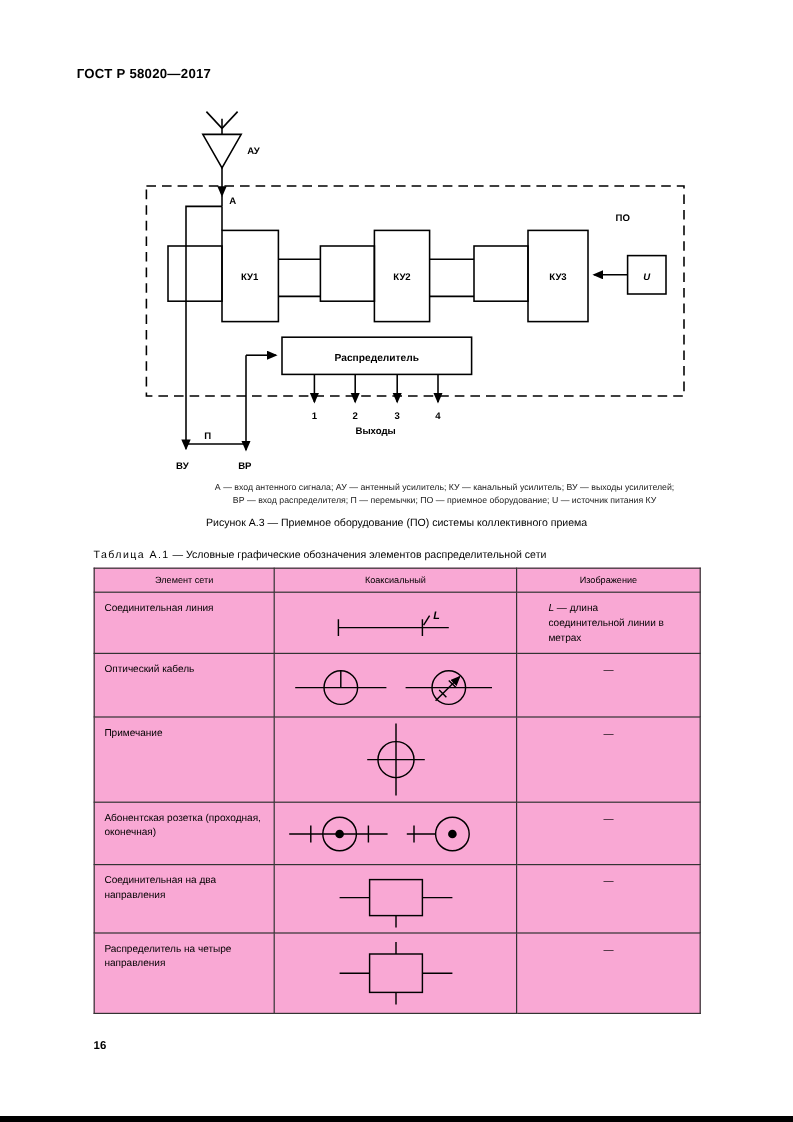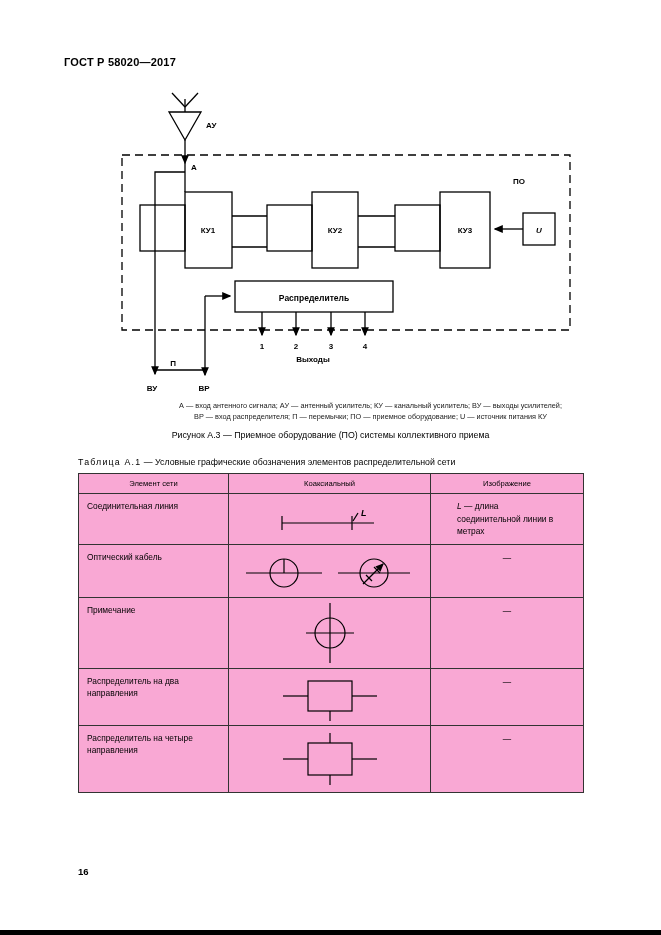--- a/index.html
+++ b/index.html
@@ -189,23 +189,40 @@
         <td class="sym">
           <svg class="sym-svg" width="90" height="66">
             <line class="sk" x1="45" y1="3" x2="45" y2="63"></line>
             <circle class="sk" cx="45" cy="33" r="15"></circle>
             <line class="sk" x1="21" y1="33" x2="69" y2="33"></line>
           </svg>
         </td>
         <td class="note note-dash">—</td>
       </tr>
 
-
-      <tr>
-        <td class="el">Распределитель на два направления</td>
+      <tr>
+        <td class="el">Абонентская розетка (проходная, оконечная)</td>
+        <td class="sym">
+          <svg class="sym-svg" width="185" height="44">
+            <line class="sk" x1="4" y1="22" x2="86" y2="22"></line>
+            <line class="sk" x1="22" y1="15" x2="22" y2="29"></line>
+            <line class="sk" x1="70" y1="15" x2="70" y2="29"></line>
+            <circle class="sk" cx="46" cy="22" r="14"></circle>
+            <circle class="fillk" cx="46" cy="22" r="3.6"></circle>
+            <line class="sk" x1="102" y1="22" x2="126" y2="22"></line>
+            <line class="sk" x1="108" y1="15" x2="108" y2="29"></line>
+            <circle class="sk" cx="140" cy="22" r="14"></circle>
+            <circle class="fillk" cx="140" cy="22" r="3.6"></circle>
+          </svg>
+        </td>
+        <td class="note note-dash">—</td>
+      </tr>
+
+      <tr>
+        <td class="el">Соединительная на два направления</td>
         <td class="sym">
           <svg class="sym-svg" width="110" height="52">
             <rect class="sk" x="33" y="10" width="44" height="30"></rect>
             <line class="sk" x1="8" y1="25" x2="33" y2="25"></line>
             <line class="sk" x1="77" y1="25" x2="102" y2="25"></line>
             <line class="sk" x1="55" y1="40" x2="55" y2="50"></line>
           </svg>
         </td>
         <td class="note note-dash">—</td>
       </tr>

